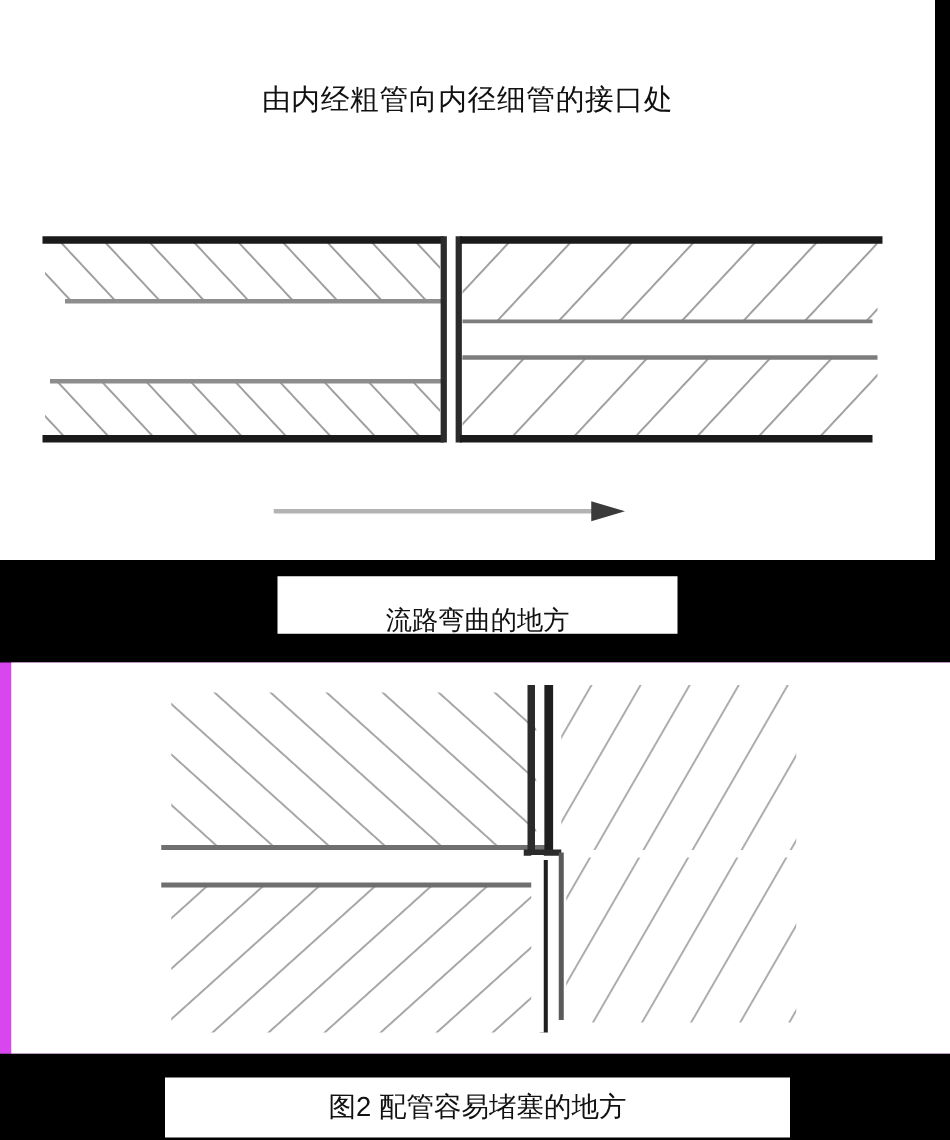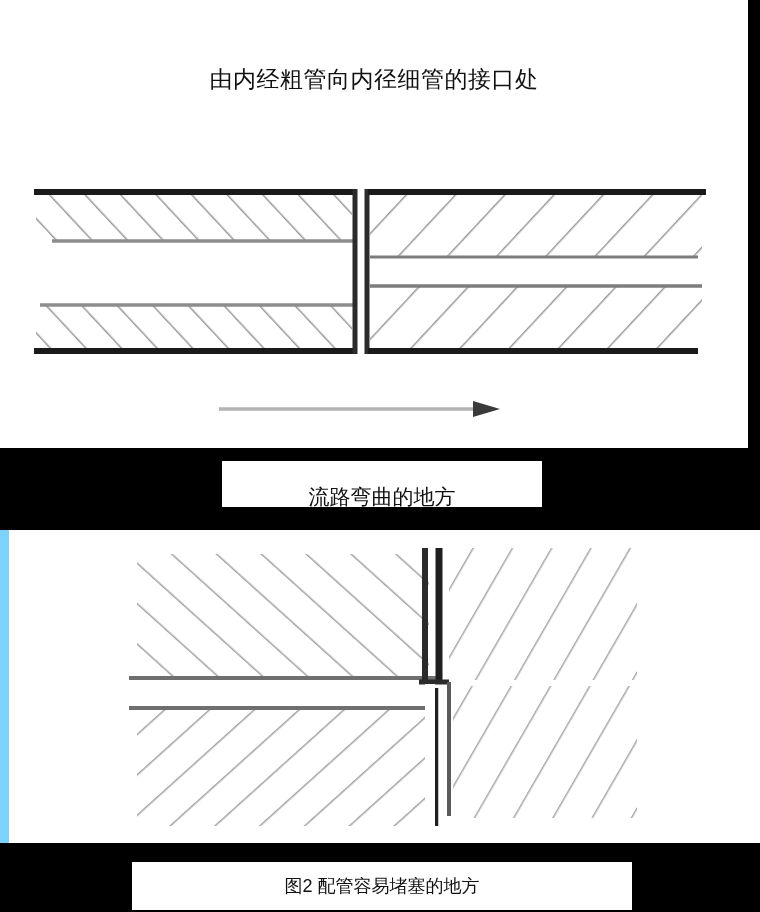--- a/index.html
+++ b/index.html
@@ -1,20 +1,20 @@
 <!DOCTYPE html>
 <html><head>
 <meta charset="utf-8">
 <style>
   html,body{margin:0;padding:0;background:#000;}
   body{
     width:760px;height:912px;overflow:hidden;position:relative;
     font-family:"Liberation Sans","DejaVu Sans",sans-serif;
   }
-  .root{position:absolute;inset:0;background:#7dd3fc;}
+  .root{position:absolute;inset:0;background:#d946ef;}
 
   
   .panel-top{
     position:absolute;left:0;top:0;width:748px;height:448px;
     background:#ffffff;overflow:hidden;
   }
   .top-title{
     position:absolute;left:0;top:68px;width:748px;
     text-align:center;font-size:23px;color:#111;
     letter-spacing:.5px;line-height:1;
@@ -52,21 +52,21 @@
   }
   .fig-bot svg{display:block;width:520px;height:280px;}
 
   .band-bot{
     position:absolute;left:0;top:843px;width:760px;height:69px;background:#000;
   }
   .caption-bot{
     position:absolute;left:132px;top:862px;width:500px;height:48px;
     background:#ffffff;display:flex;align-items:center;justify-content:center;
   }
-  .caption-bot span{font-size:18px;color:#111;line-height:1;}
+  .caption-bot span{font-size:22px;color:#111;line-height:1;}
 </style>
 </head>
 <body>
 
 <div class="root">
 
   <div class="panel-top">
 
     <div class="top-title">由内经粗管向内径细管的接口处</div>
 

